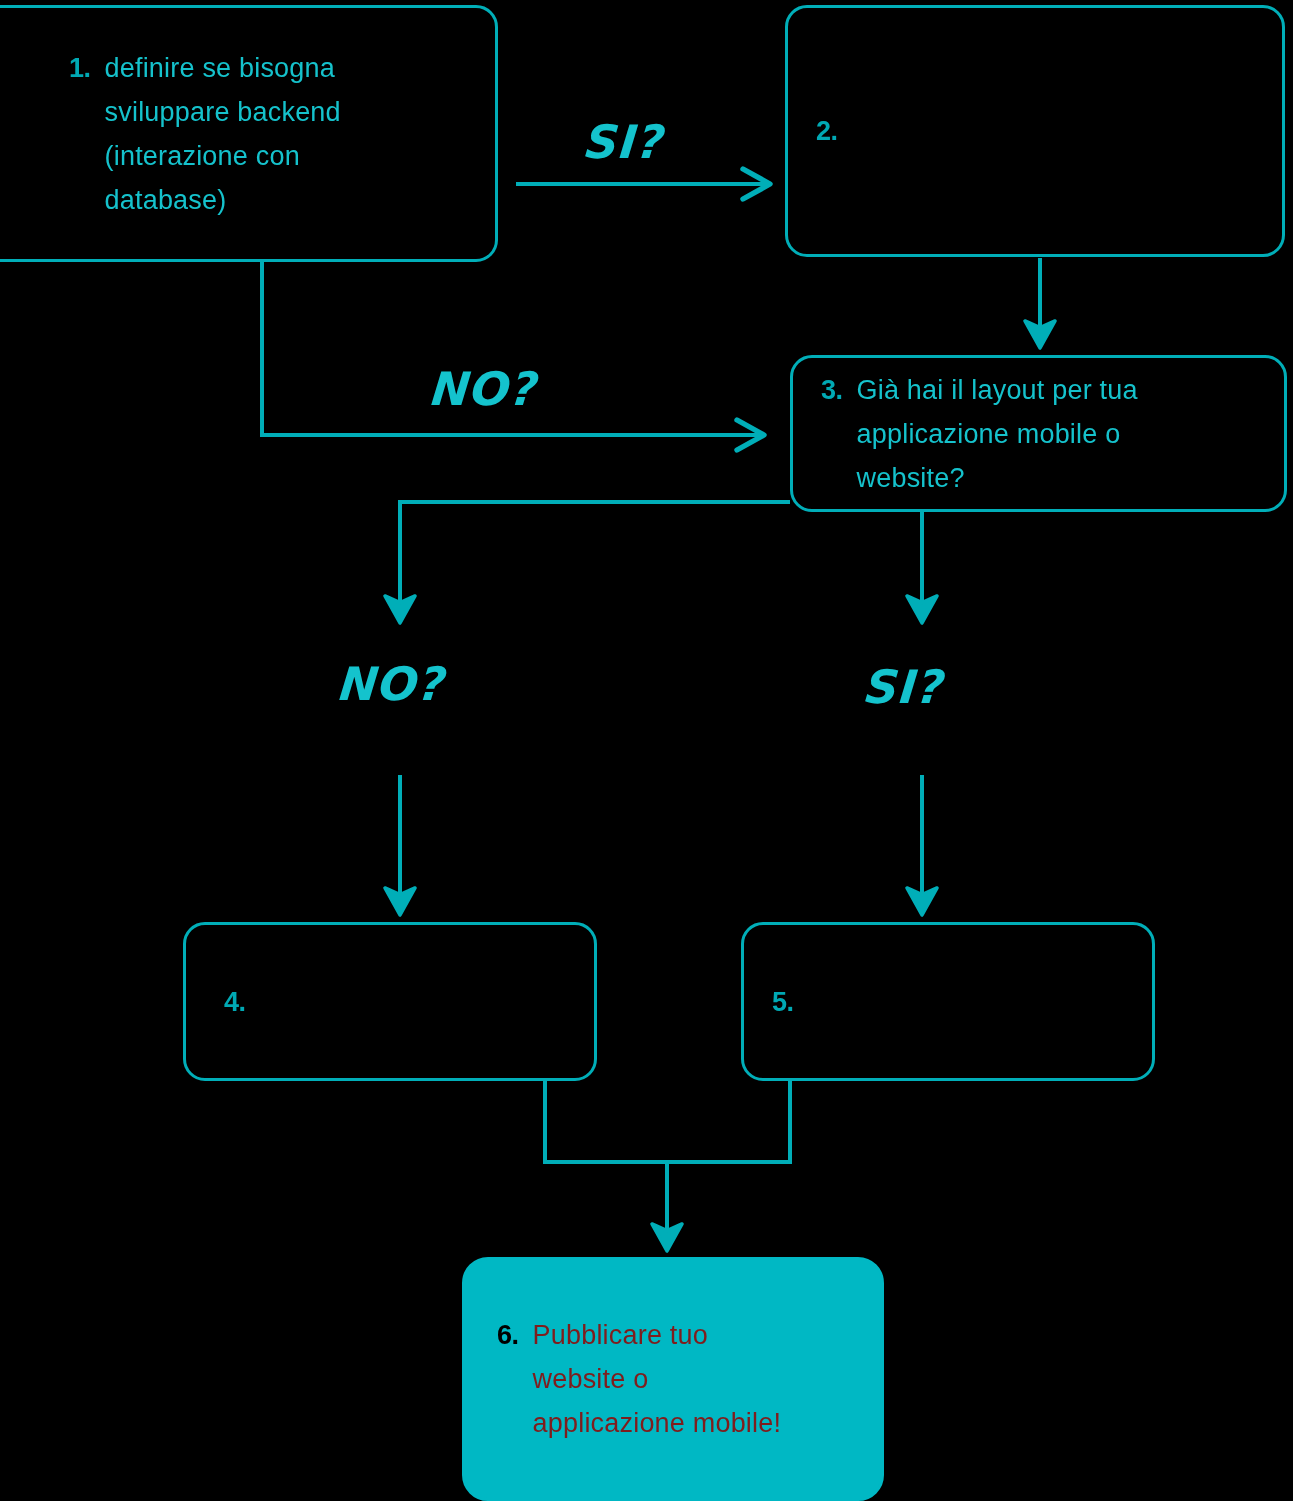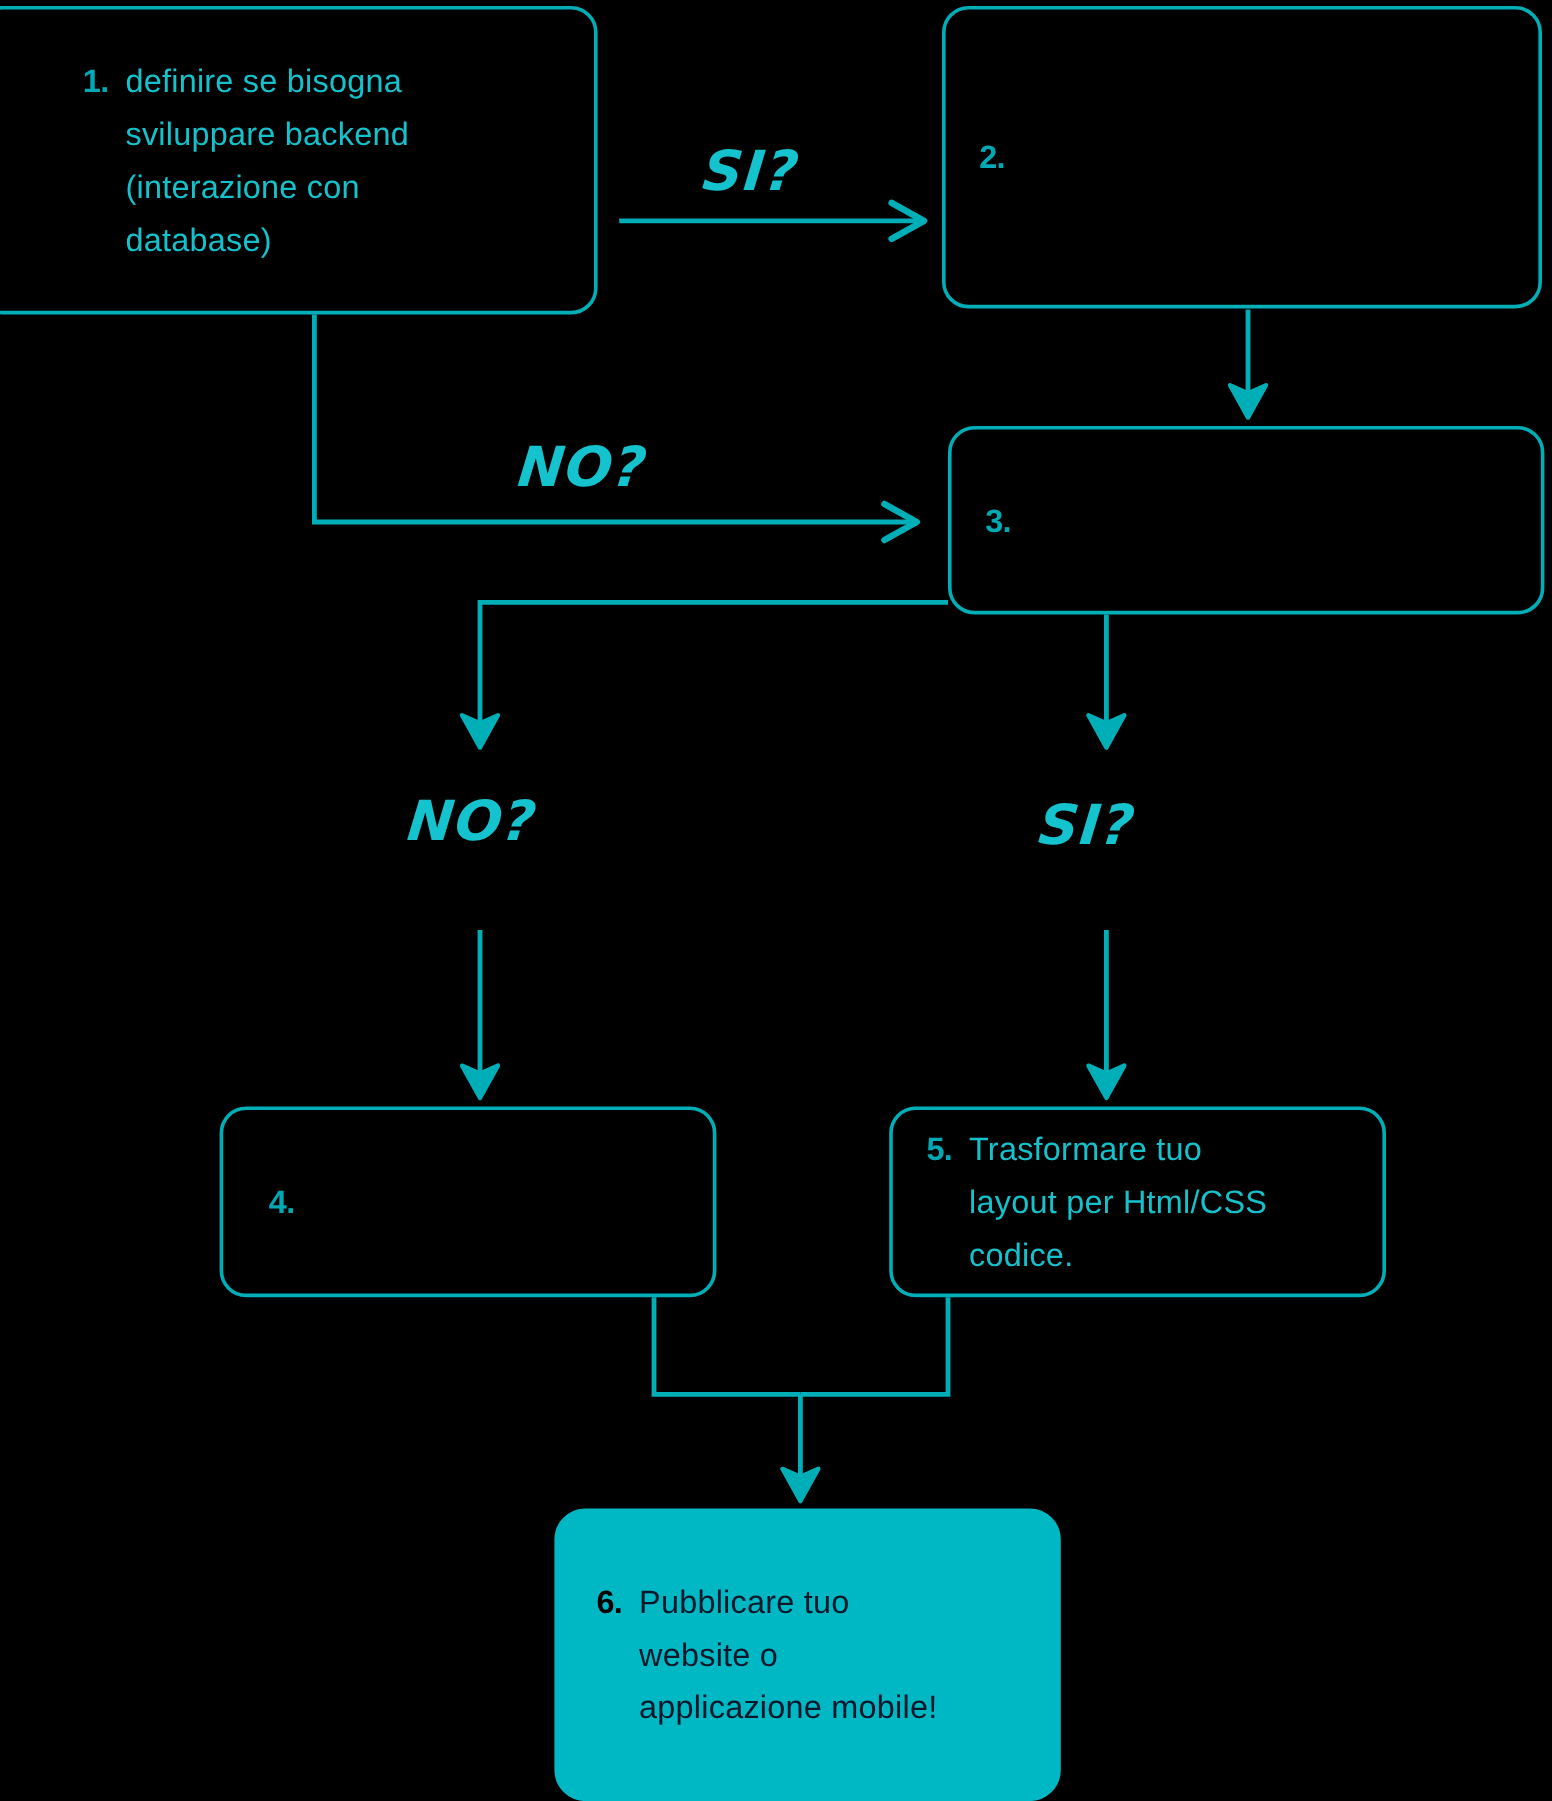--- a/index.html
+++ b/index.html
@@ -44,21 +44,21 @@
     letter-spacing: -0.5px;
   }
   .body {
     color: #15C2CC;
     font-size: 27px;
     line-height: 44px;
     letter-spacing: 0.2px;
     white-space: pre-line;
   }
   .node.filled .num { color: #000000; }
-  .node.filled .body { color: #0f172a; }
+  .node.filled .body { color: #7f1d1d; }
 
   
   .edge-label {
     position: absolute;
     color: #14C3CD;
     font-family: "DejaVu Sans", sans-serif;
     font-weight: bold;
     font-style: italic;
     font-size: 46px;
     letter-spacing: 1px;
@@ -128,35 +128,35 @@
 
   <div class="node" style="left:785px; top:5px; width:500px; height:252px;">
     <div class="node-inner">
       <span class="num">2.</span>
     </div>
   </div>
 
   <div class="node" style="left:790px; top:355px; width:497px; height:157px;">
     <div class="node-inner">
       <span class="num">3.</span>
+      <span class="body">Già hai il layout per tua
+applicazione mobile o
+website?</span>
     </div>
   </div>
 
   <div class="node" style="left:183px; top:922px; width:414px; height:159px;">
     <div class="node-inner" style="padding-left:38px;">
       <span class="num">4.</span>
     </div>
   </div>
 
   <div class="node" style="left:741px; top:922px; width:414px; height:159px;">
     <div class="node-inner">
       <span class="num">5.</span>
-      <span class="body">Trasformare tuo
-layout per Html/CSS
-codice.</span>
     </div>
   </div>
 
   <div class="node filled" style="left:462px; top:1257px; width:422px; height:244px; border-radius:26px;">
     <div class="node-inner" style="padding-left:32px;">
       <span class="num">6.</span>
       <span class="body">Pubblicare tuo
 website o
 applicazione mobile!</span>
     </div>

